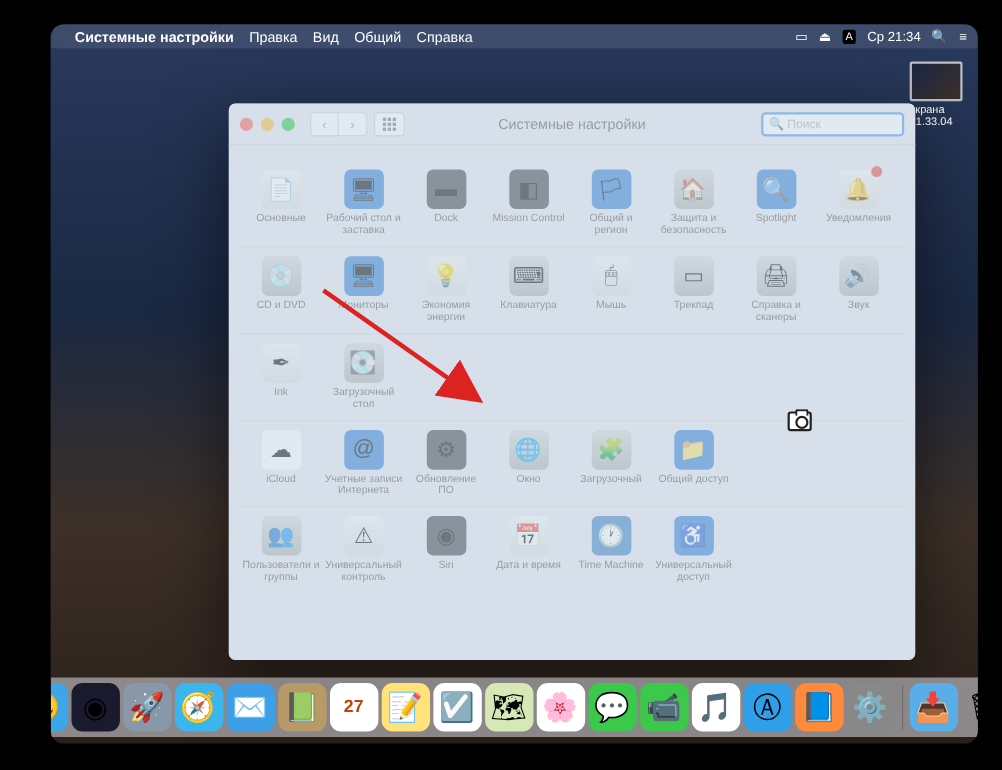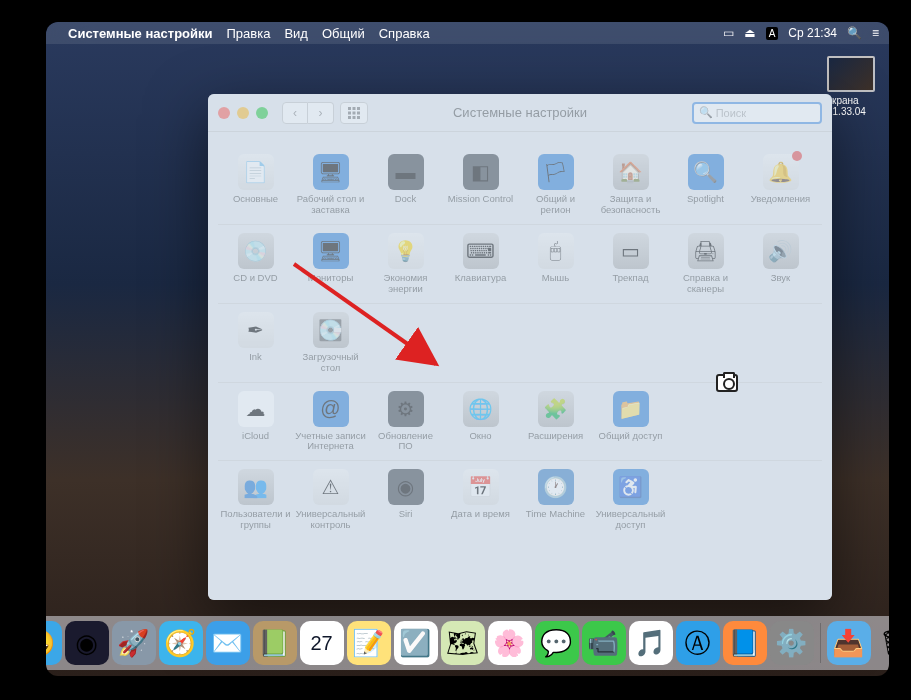--- a/index.html
+++ b/index.html
@@ -201,21 +201,21 @@
           <div class="pref-item">
             <div class="pref-icon ic-dark">⚙</div>
             <div class="pref-label">Обновление ПО</div>
           </div>
           <div class="pref-item">
             <div class="pref-icon ic-gray">🌐</div>
             <div class="pref-label">Окно</div>
           </div>
           <div class="pref-item">
             <div class="pref-icon ic-gray">🧩</div>
-            <div class="pref-label">Расширения</div>
+            <div class="pref-label">Загрузочный</div>
           </div>
           <div class="pref-item">
             <div class="pref-icon ic-blue">📁</div>
             <div class="pref-label">Общий доступ</div>
           </div>
         </div>
         <div class="prefs-row">
           <div class="pref-item">
             <div class="pref-icon ic-gray">👥</div>
             <div class="pref-label">Пользователи и группы</div>
@@ -255,21 +255,21 @@
   </svg>
   <div class="camera-icon"></div>
 
   <div class="dock" id="dock">
       <div class="dock-item" style="background: rgb(59, 167, 232);">😀</div>
       <div class="dock-item" style="background: rgb(26, 26, 46);">◉</div>
       <div class="dock-item" style="background: rgb(136, 152, 168);">🚀</div>
       <div class="dock-item" style="background: rgb(60, 180, 236);">🧭</div>
       <div class="dock-item" style="background: rgb(60, 159, 232);">✉️</div>
       <div class="dock-item" style="background: rgb(184, 153, 104);">📗</div>
-      <div class="dock-item" style="background: rgb(255, 255, 255); font-size: 20px; font-weight: 400; color: #0f172a; flex-direction: column;">27</div>
+      <div class="dock-item" style="background: rgb(255, 255, 255); font-size: 16px; font-weight: 700; color: #c2410c; flex-direction: column;">27</div>
       <div class="dock-item" style="background: rgb(255, 226, 122);">📝</div>
       <div class="dock-item" style="background: rgb(255, 255, 255);">☑️</div>
       <div class="dock-item" style="background: rgb(213, 232, 181);">🗺</div>
       <div class="dock-item" style="background: rgb(255, 255, 255);">🌸</div>
       <div class="dock-item" style="background: rgb(60, 200, 74);">💬</div>
       <div class="dock-item" style="background: rgb(60, 200, 74);">📹</div>
       <div class="dock-item" style="background: rgb(255, 255, 255);">🎵</div>
       <div class="dock-item" style="background: rgb(46, 159, 232);">Ⓐ</div>
       <div class="dock-item" style="background: rgb(255, 138, 60);">📘</div>
       <div class="dock-item" style="background: rgb(136, 136, 136);">⚙️</div>

